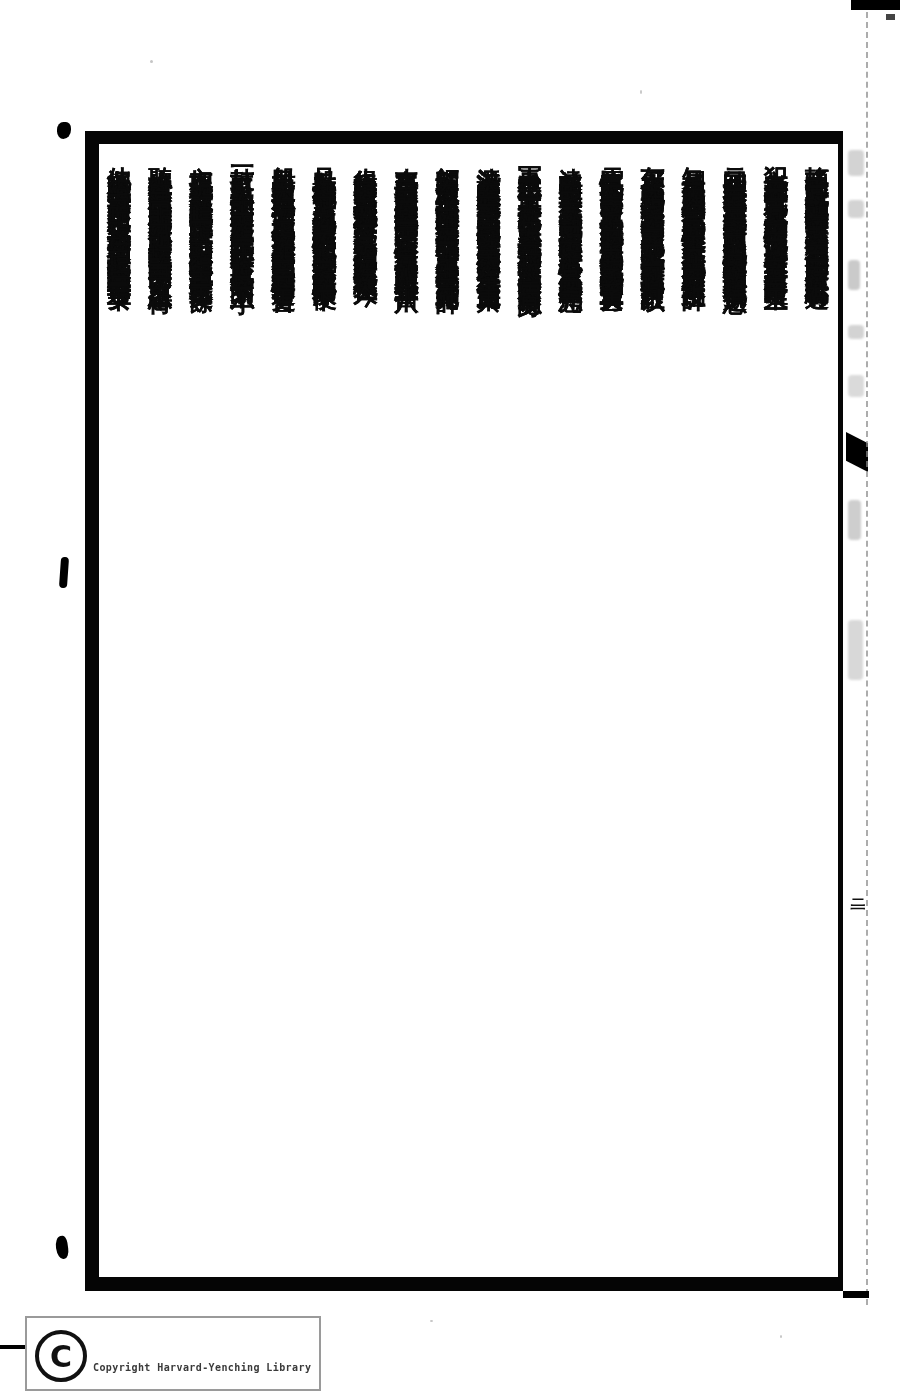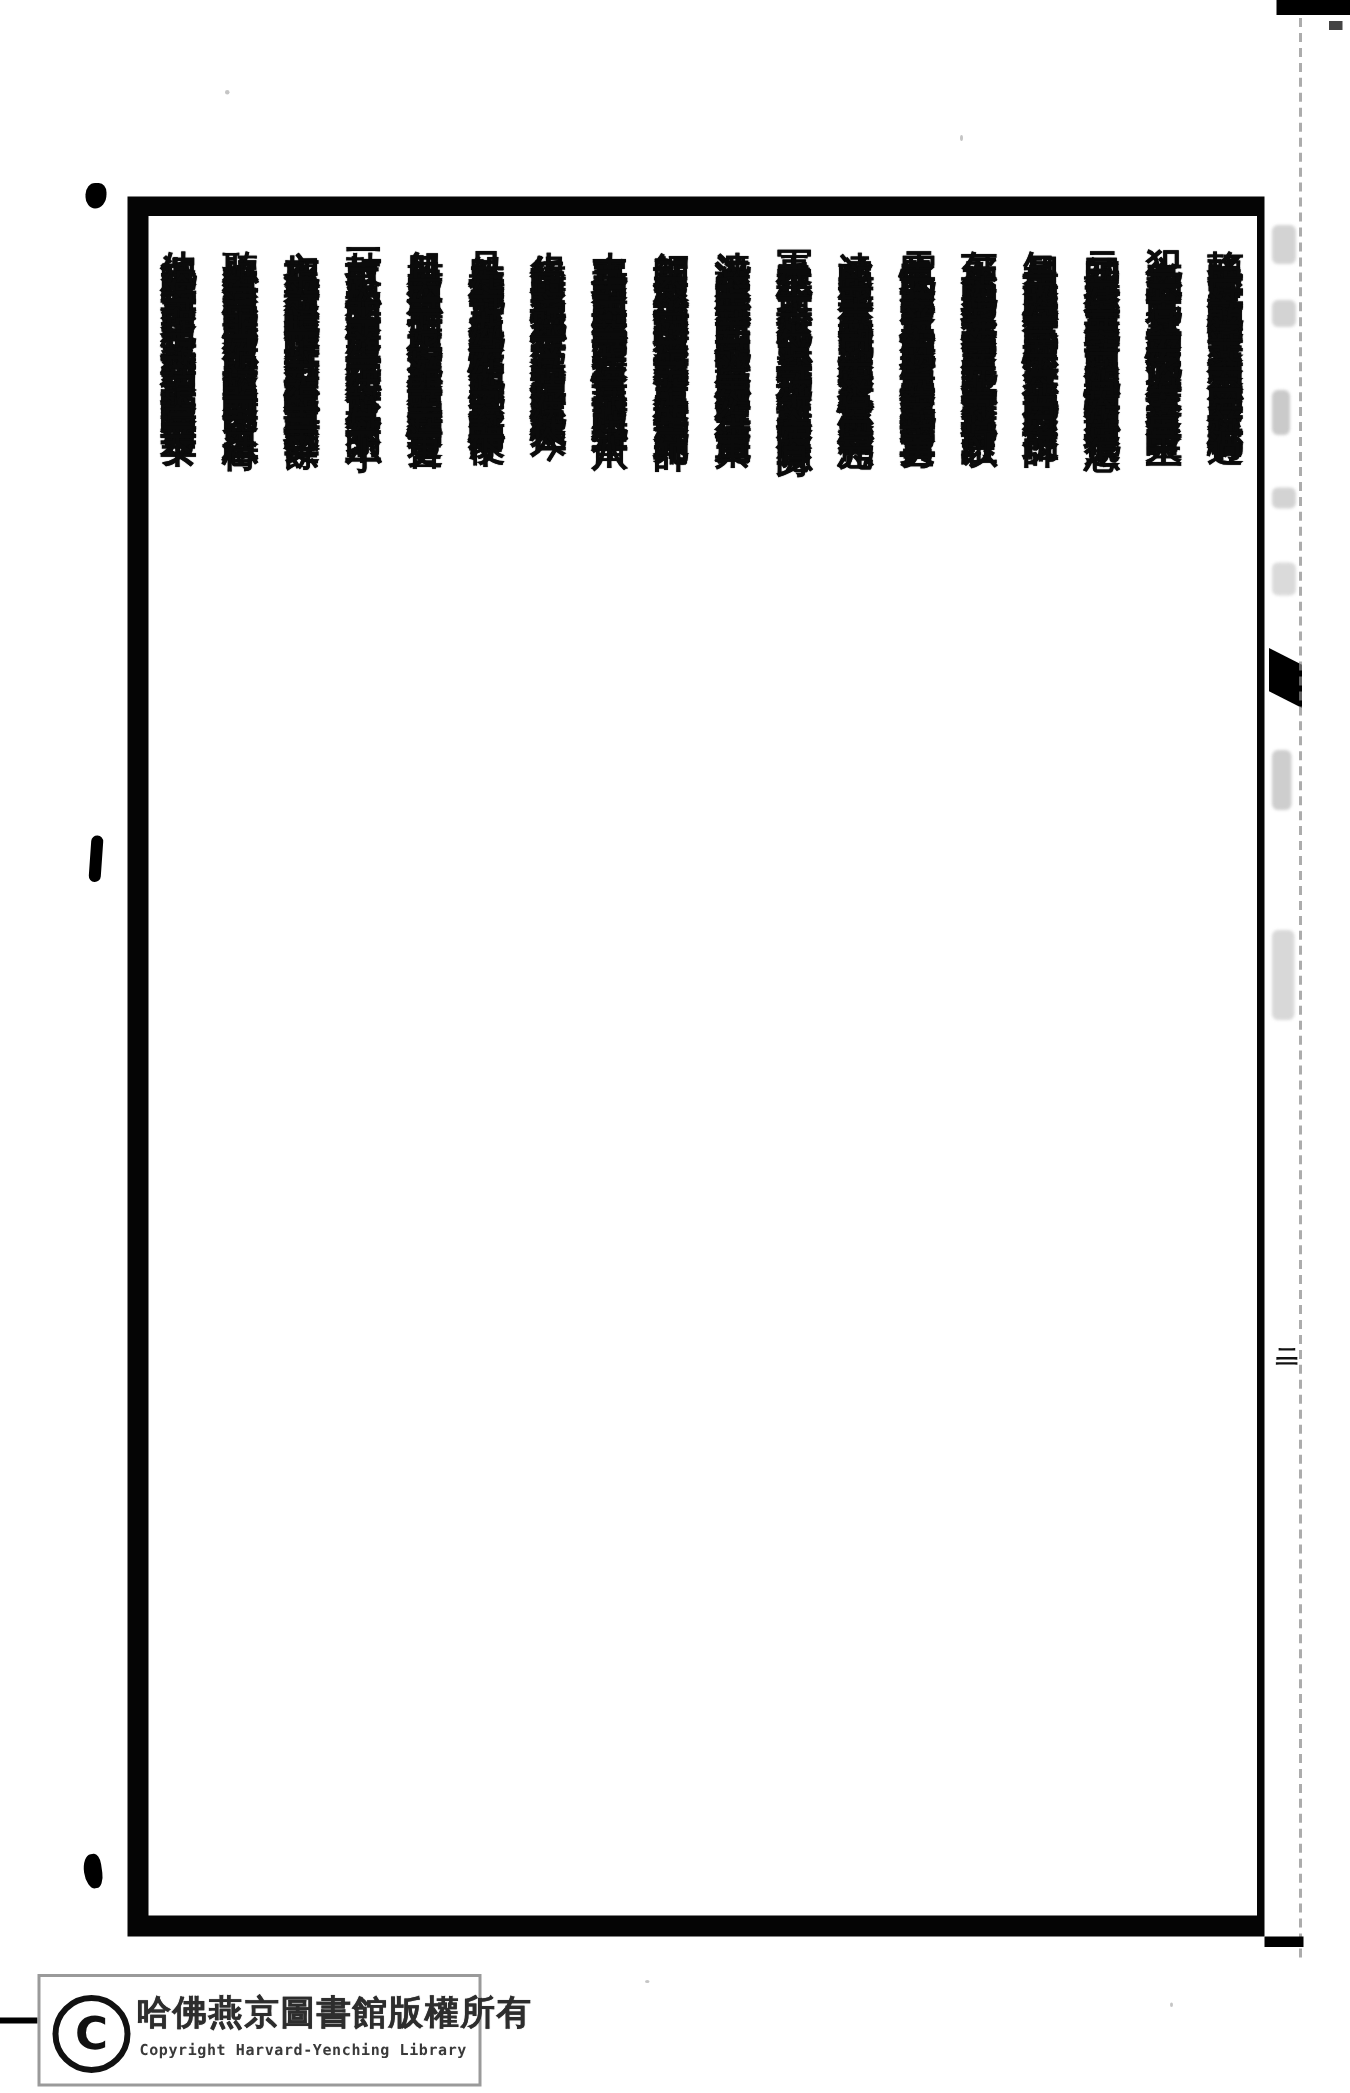--- a/index.html
+++ b/index.html
@@ -134,15 +134,14 @@
 <div class="tick t3"></div>
 <div class="bottom-line"></div>
 
 <div class="speck" style="left:150px;top:60px;width:3px;height:3px;"></div>
 <div class="speck" style="left:640px;top:90px;width:2px;height:4px;"></div>
 <div class="speck" style="left:430px;top:1320px;width:3px;height:2px;"></div>
 <div class="speck" style="left:780px;top:1335px;width:2px;height:3px;"></div>
 
 <div class="stamp">
   <div class="c-circle">C</div>
-  <div class="stamp-zh">哈佛燕京圖書館版權所有</div>
   <div class="stamp-en">Copyright Harvard-Yenching Library</div>
 </div>
 
 </body></html>

